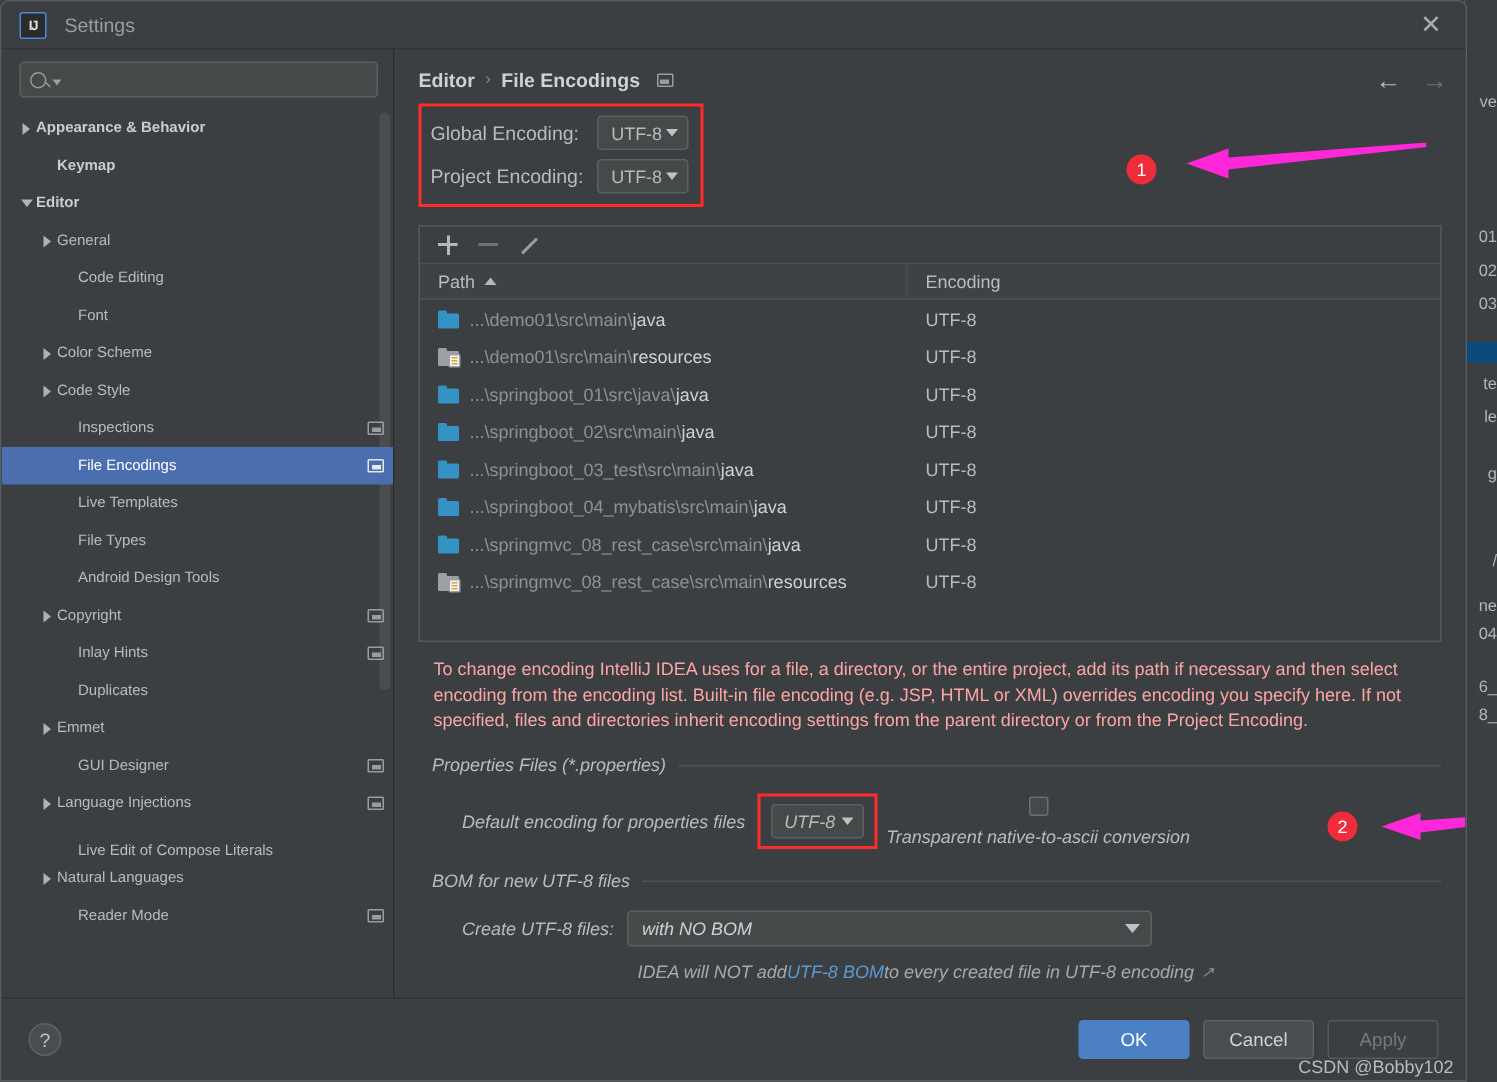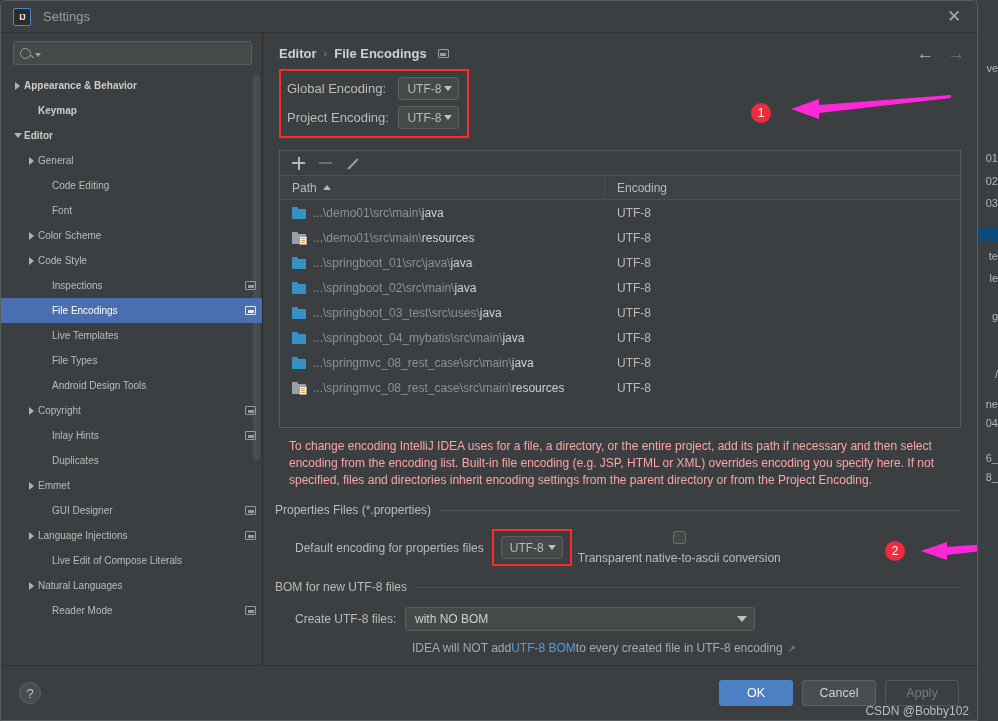--- a/index.html
+++ b/index.html
@@ -293,21 +293,22 @@
   }
 
   
   #hint-block {
     margin: 10px 16px 0 26px; font-size: 12px;
     color: #fca5a5; line-height: 17px; width: 670px;
   }
 
   
   .sec {
-    margin: 14px 16px 0 12px;
+    margin: 14px 16px 0 25px;
+    font-style: italic;
   }
   .sec-title {
     display: flex; align-items: center; gap: 8px;
     font-size: 12px; color: #bbbbbb;
   }
   .sec-title .rule { flex: 1; height: 1px; background: #4e5254; }
 
   #props-row {
     margin-top: 12px; display: flex; align-items: center;
     padding-left: 20px; position: relative;
@@ -520,21 +521,21 @@
             <span class="tlabel">GUI Designer</span>
             <span class="badge-ic"></span>
           </div>
           <div class="tree-row" style="padding-left: 24px;">
             <span class="arrow">
               <span class="chev-r"></span>
             </span>
             <span class="tlabel">Language Injections</span>
             <span class="badge-ic"></span>
           </div>
-          <div class="tree-row" style="padding-left: 38px;">
+          <div class="tree-row" style="padding-left: 38px; align-items: flex-end;">
             <span class="arrow"></span>
             <span class="tlabel">Live Edit of Compose Literals</span>
           </div>
           <div class="tree-row" style="padding-left: 24px;">
             <span class="arrow">
               <span class="chev-r"></span>
             </span>
             <span class="tlabel">Natural Languages</span>
           </div>
           <div class="tree-row" style="padding-left: 38px;">
@@ -646,21 +647,21 @@
                 <span><span class="path-prefix">...\springboot_02\src\main\</span><span class="path-leaf">java</span></span>
               </div>
               <div class="tcell-enc">UTF-8</div>
             </div>
             <div class="trow">
               <div class="tcell-path">
                 <span class="fold-ic java">
                   <span class="tab"></span>
                   <span class="body"></span>
                 </span>
-                <span><span class="path-prefix">...\springboot_03_test\src\uses\</span><span class="path-leaf">java</span></span>
+                <span><span class="path-prefix">...\springboot_03_test\src\main\</span><span class="path-leaf">java</span></span>
               </div>
               <div class="tcell-enc">UTF-8</div>
             </div>
             <div class="trow">
               <div class="tcell-path">
                 <span class="fold-ic java">
                   <span class="tab"></span>
                   <span class="body"></span>
                 </span>
                 <span><span class="path-prefix">...\springboot_04_mybatis\src\main\</span><span class="path-leaf">java</span></span>

